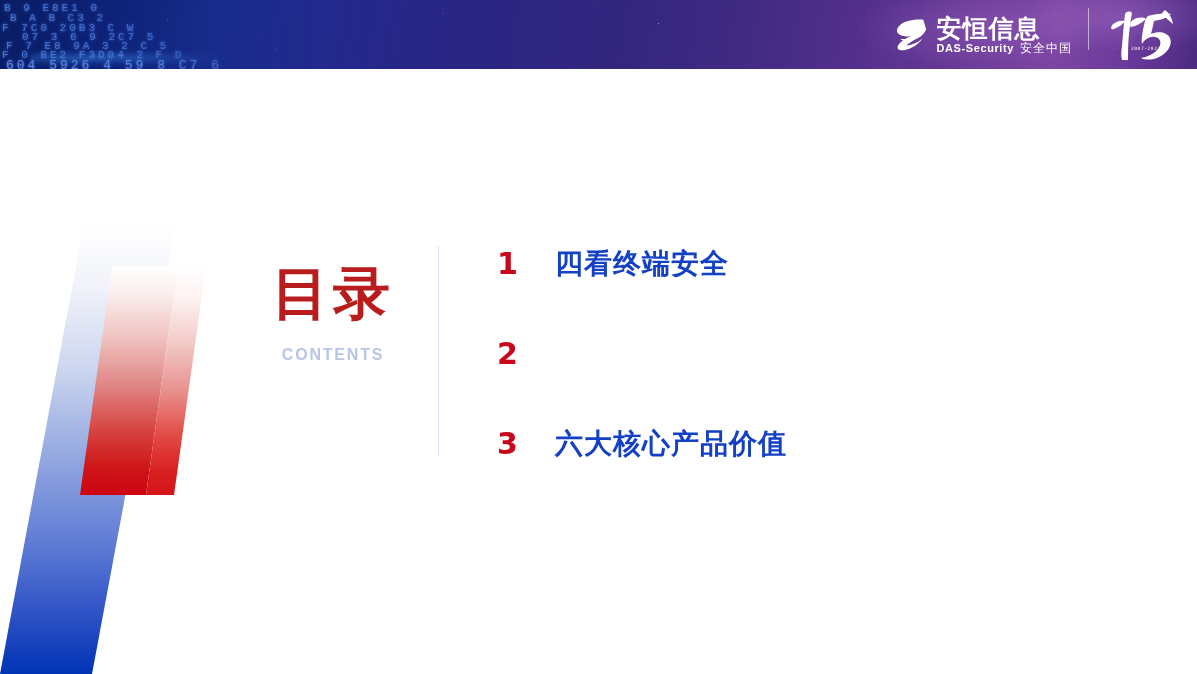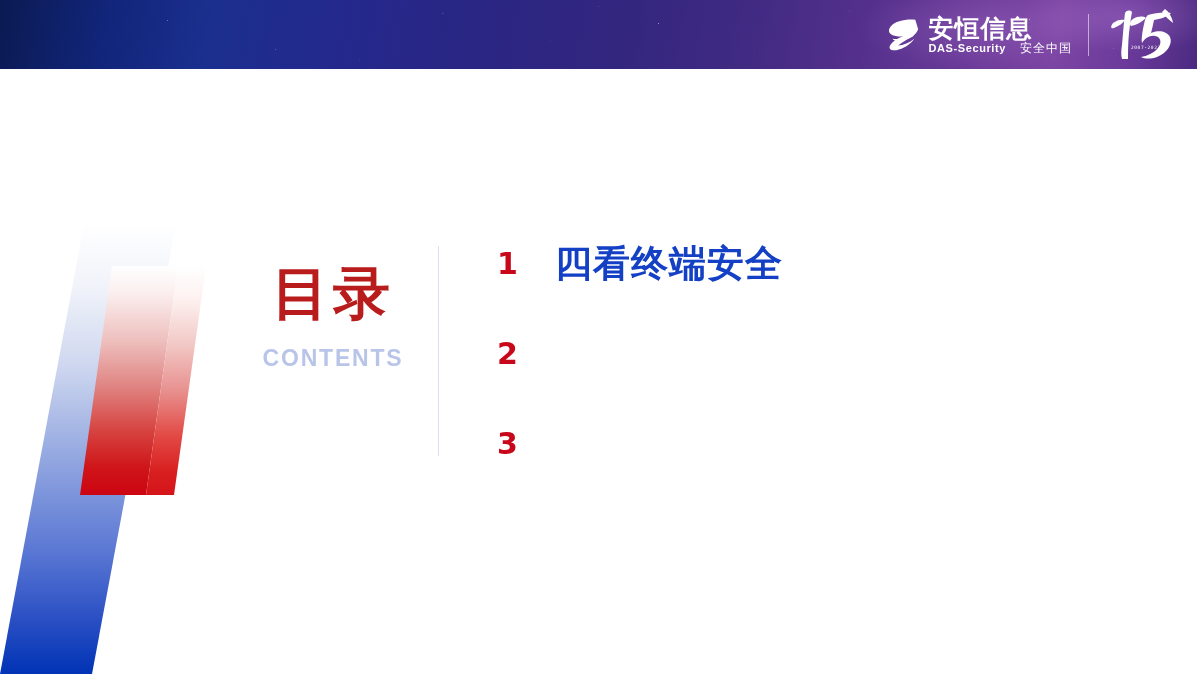--- a/index.html
+++ b/index.html
@@ -104,21 +104,20 @@
     filter: blur(2px);
   }
 
   
   .logo-lockup {
     position: absolute;
     right: 18px;
     top: 8px;
     height: 54px;
     display: flex;
-    align-items: center;
     gap: 0;
   }
   .brand {
     display: flex;
     align-items: center;
     gap: 7px;
     padding-right: 16px;
   }
   .brand-mark { width: 38px; height: 36px; flex: 0 0 auto; }
   .brand-text { display: flex; flex-direction: column; gap: 1px; }
@@ -126,21 +125,21 @@
     font-size: 25px;
     font-weight: 700;
     color: #ffffff;
     letter-spacing: 1px;
     line-height: 1;
     font-family: "DejaVu Sans", "Liberation Sans", sans-serif;
   }
   .brand-sub {
     display: flex;
     align-items: baseline;
-    gap: 14px;
+    gap: 6px;
   }
   .brand-en {
     font-size: 11px;
     font-weight: 700;
     color: #ffffff;
     letter-spacing: .6px;
     line-height: 1;
   }
   .brand-en2 {
     font-size: 12px;
@@ -194,21 +193,21 @@
   .title-cn {
     font-size: 57px;
     font-weight: 700;
     color: #b91c1c;
     letter-spacing: 4px;
     line-height: 1;
     font-family: Liberation Mono, monospace;
   }
   .title-en {
     margin-top: 20px;
-    font-size: 23px;
+    font-size: 16px;
     font-weight: 700;
     color: #b9c5e8;
     letter-spacing: 1.8px;
     line-height: 1;
   }
 
   .divider-v {
     position: absolute;
     left: 438px;
     top: 246px;
@@ -234,37 +233,47 @@
   .toc-num {
     width: 58px;
     flex: 0 0 auto;
     font-size: 30px;
     font-weight: 700;
     color: #c9071a;
     line-height: 1;
     font-family: "DejaVu Sans", "Liberation Sans", sans-serif;
   }
   .toc-label {
-    font-size: 37px;
+    font-size: 28px;
     font-weight: 700;
     color: #1340c4;
     letter-spacing: 1px;
     line-height: 1.2;
     white-space: nowrap;
     font-family: "DejaVu Sans", "Liberation Sans", sans-serif;
   }
 </style>
 </head>
 <body>
 
 <div class="slide">
 
   <div class="banner">
     <div class="banner-stars"></div>
 
+    <div class="banner-code">
+      <div class="code-line" style="left:4px;  top:2px;">B  9   E8E1  0</div>
+      <div class="code-line" style="left:10px; top:12px;">B    A  B C3      2</div>
+      <div class="code-line" style="left:2px;  top:22px;">F      7C0      20B3       C     W</div>
+      <div class="code-line" style="left:22px; top:31px;">  07   3      6   9     2C7   5</div>
+      <div class="code-line" style="left:6px;  top:40px;">F  7 E8   9A   3     2    C     5</div>
+      <div class="code-line" style="left:2px;  top:49px;">F  0 BE2  F3D04 2        F     D</div>
+      <div class="code-line" style="left:6px;  top:58px; font-size:13px; color:#6d9bff;">  604  5926 4  59        8   C7   6</div>
+      <div class="glow-streak"></div>
+    </div>
 
     <div class="logo-lockup">
 
       <div class="brand">
         <svg class="brand-mark" viewBox="0 0 40 38" aria-hidden="true">
           <path d="M33 3 C24 2 12 4 7 10 C3 15 6 19 12 20 C17 21 23 21 26 19 C22 22 14 24 9 23 C10 25 14 26 19 25 C27 24 34 19 36 13 Z" fill="#ffffff"></path>
           <path d="M30 17 C22 19 12 23 7 29 C4 33 7 36 13 35 C20 34 28 29 32 23 C27 27 20 30 15 30 C19 27 26 22 31 20 Z" fill="#ffffff"></path>
         </svg>
         <div class="brand-text">
           <div class="brand-cn">安恒信息</div>
@@ -343,17 +352,18 @@
       <div class="toc-num">1</div>
       <div class="toc-label">四看终端安全</div>
     </div>
 
     <div class="toc-item">
       <div class="toc-num">2</div>
     </div>
 
     <div class="toc-item">
       <div class="toc-num">3</div>
+      <div class="toc-label">六大核心产品价值</div>
     </div>
 
   </div>
 
 </div>
 
 </body></html>

